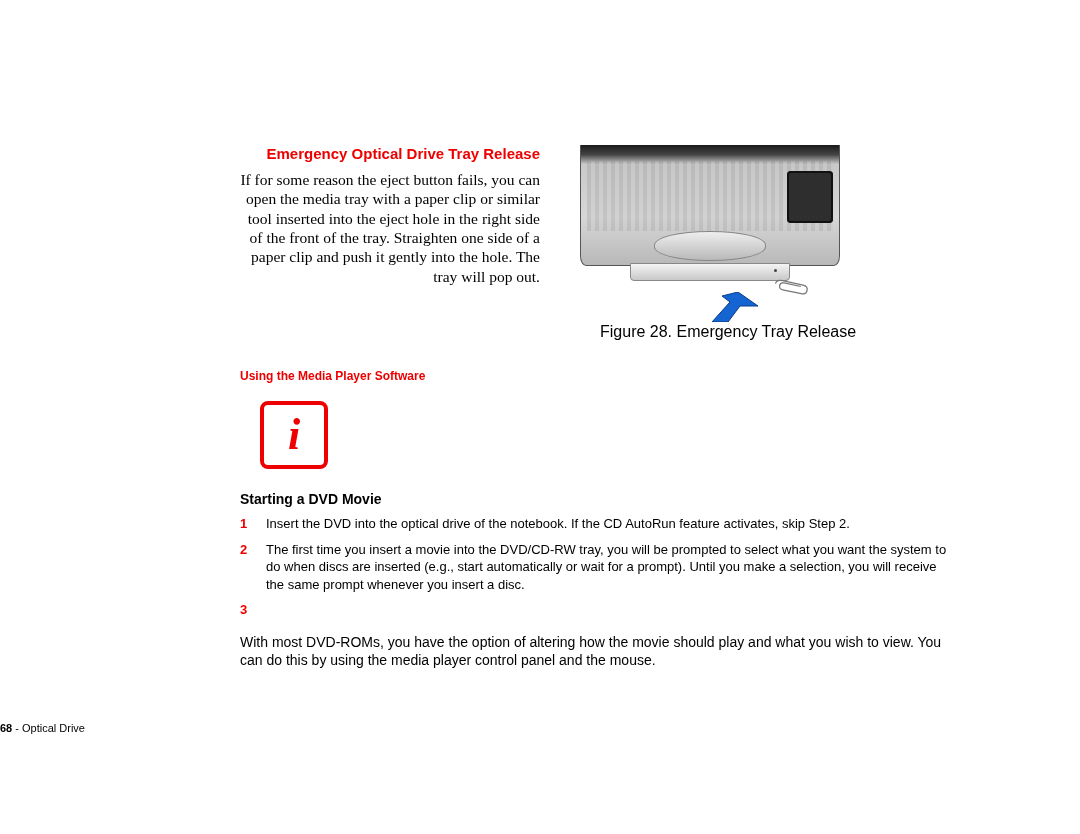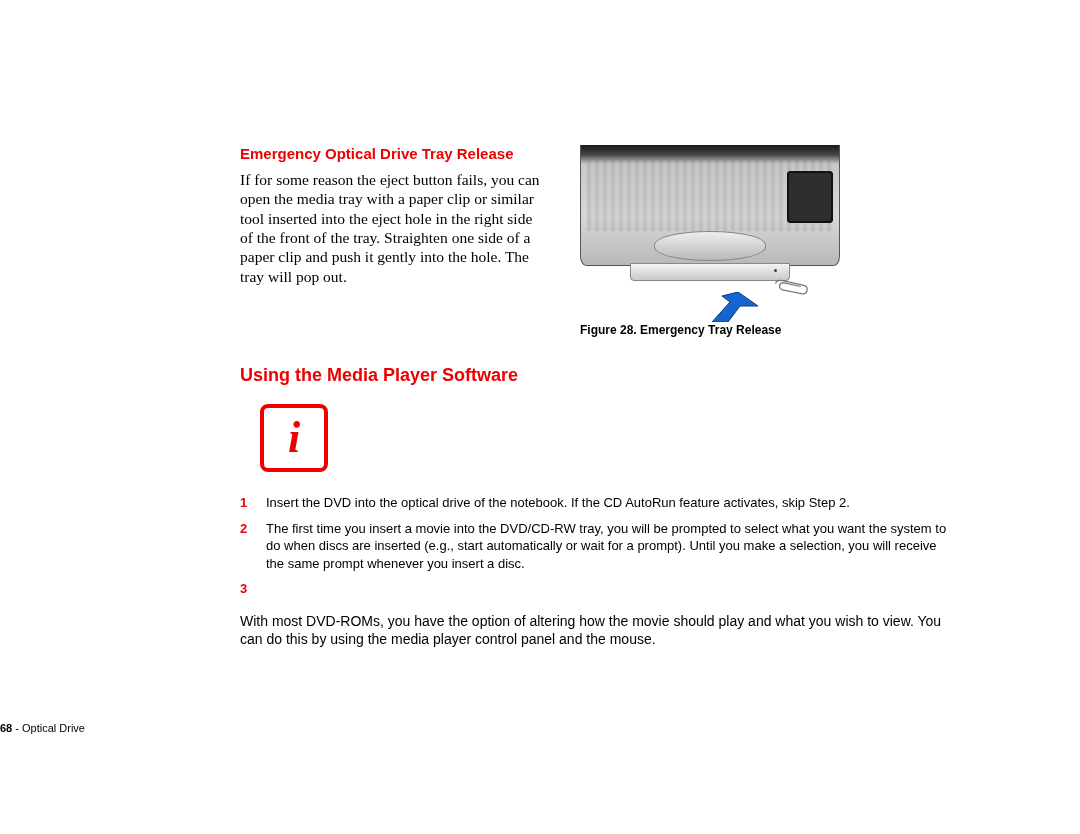--- a/index.html
+++ b/index.html
@@ -17,42 +17,43 @@
     padding: 145px 130px 0 240px;
     box-sizing: border-box;
     position: relative;
     height: 100%;
   }
   .two-col {
     display: flex;
     gap: 40px;
     margin-bottom: 28px;
   }
-  .col-left { flex: 0 0 300px; }
+  .col-left { flex: 0 0 300px; text-align: right; }
   .col-right { flex: 1; }
   .heading-red {
     font-family: Arial, Helvetica, sans-serif;
     font-weight: bold;
     color: #ee0000;
     font-size: 15px;
     line-height: 1.25;
     margin: 0 0 6px 0;
   }
   .body-serif {
     font-family: "Times New Roman", Times, serif;
     font-size: 15.5px;
     line-height: 1.25;
     margin: 0 0 10px 0;
   }
   .figure-box { text-align: left; }
   .figure-caption {
     font-family: Arial, Helvetica, sans-serif;
-    font-weight: bold;
-    font-size: 12px;
+    font-weight: normal;
+    font-size: 16px;
     margin-top: 8px;
+    margin-left: 20px;
   }
   .illustration {
     width: 260px;
     height: 170px;
     position: relative;
   }
   .laptop-body {
     position: absolute;
     left: 0; top: 0; right: 0; height: 120px;
     background: linear-gradient(180deg,#1a1a1a 0%, #444 8%, #c9c9c9 16%, #d7d7d7 60%, #b8b8b8 100%);
@@ -90,21 +91,21 @@
   .clip svg { width:100%; height:100%; }
   .arrow {
     position:absolute; right:82px; top:147px; width:50px; height:30px;
   }
   .arrow svg{ width:100%; height:100%; }
 
   .section2-heading {
     font-family: Arial, Helvetica, sans-serif;
     font-weight: bold;
     color: #ee0000;
-    font-size: 18px;
+    font-size: 12px;
     margin: 2px 0 18px 0;
   }
   .info-row { display:flex; gap:20px; margin: 0 0 22px 20px; align-items:flex-start; }
   .info-icon {
     width:60px; height:60px; border:4px solid #ee0000; border-radius:8px;
     display:flex; align-items:center; justify-content:center;
     flex:0 0 auto;
   }
   .info-icon span {
     font-family: Georgia, "Times New Roman", serif;
@@ -179,20 +180,21 @@
   </div>
 
   <h2 class="section2-heading">Using the Media Player Software</h2>
 
   <div class="info-row">
     <div class="info-icon">
         <span>i</span>
       </div>
   </div>
 
+  <div class="subhead">Starting a DVD Movie</div>
 
   <div class="steps">
     <div class="step">
       <div class="step-num">1</div>
       <div class="step-text">Insert the DVD into the optical drive of the notebook. If the CD AutoRun feature activates, skip Step 2.</div>
     </div>
     <div class="step">
       <div class="step-num">2</div>
       <div class="step-text">The first time you insert a movie into the DVD/CD-RW tray, you will be prompted to select what you want the system to do when discs are inserted (e.g., start automatically or wait for a prompt). Until you make a selection, you will receive the same prompt whenever you insert a disc.</div>
     </div>

